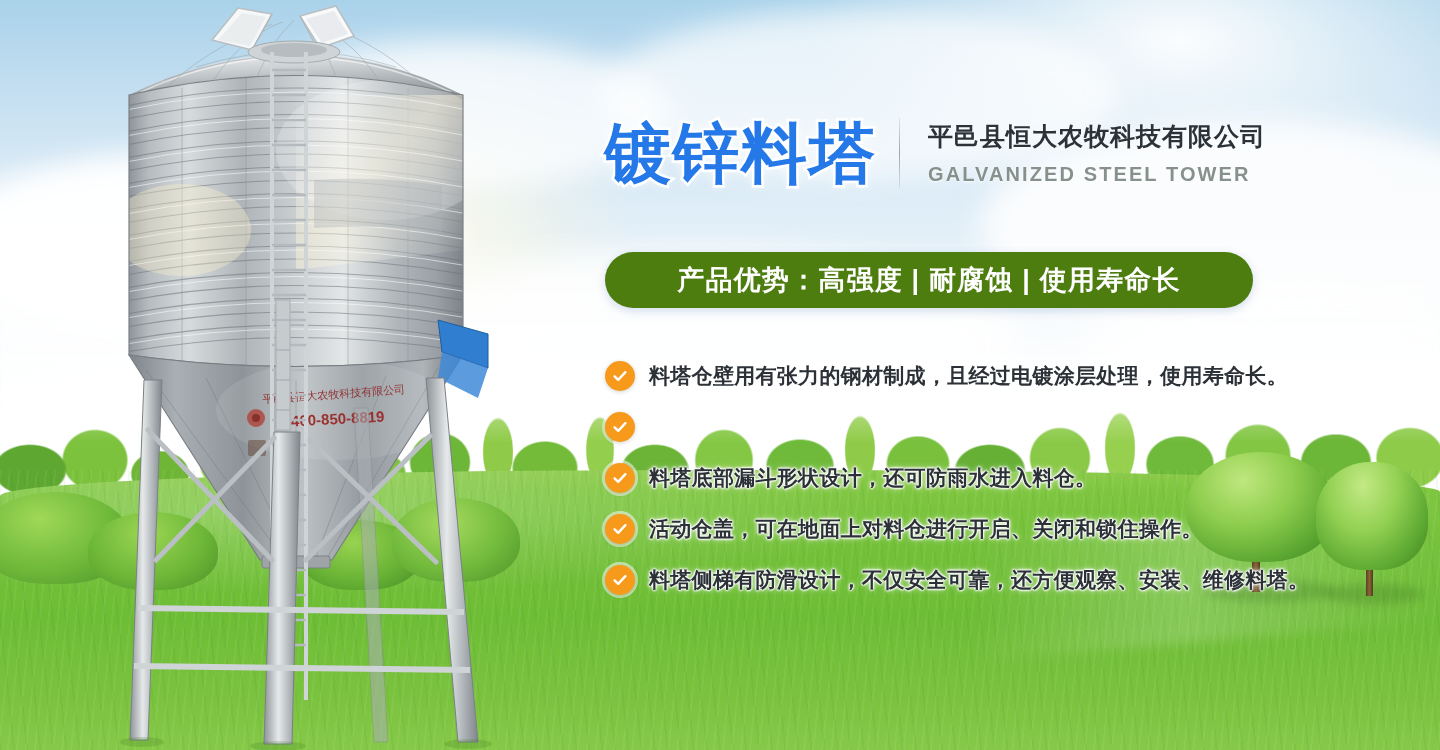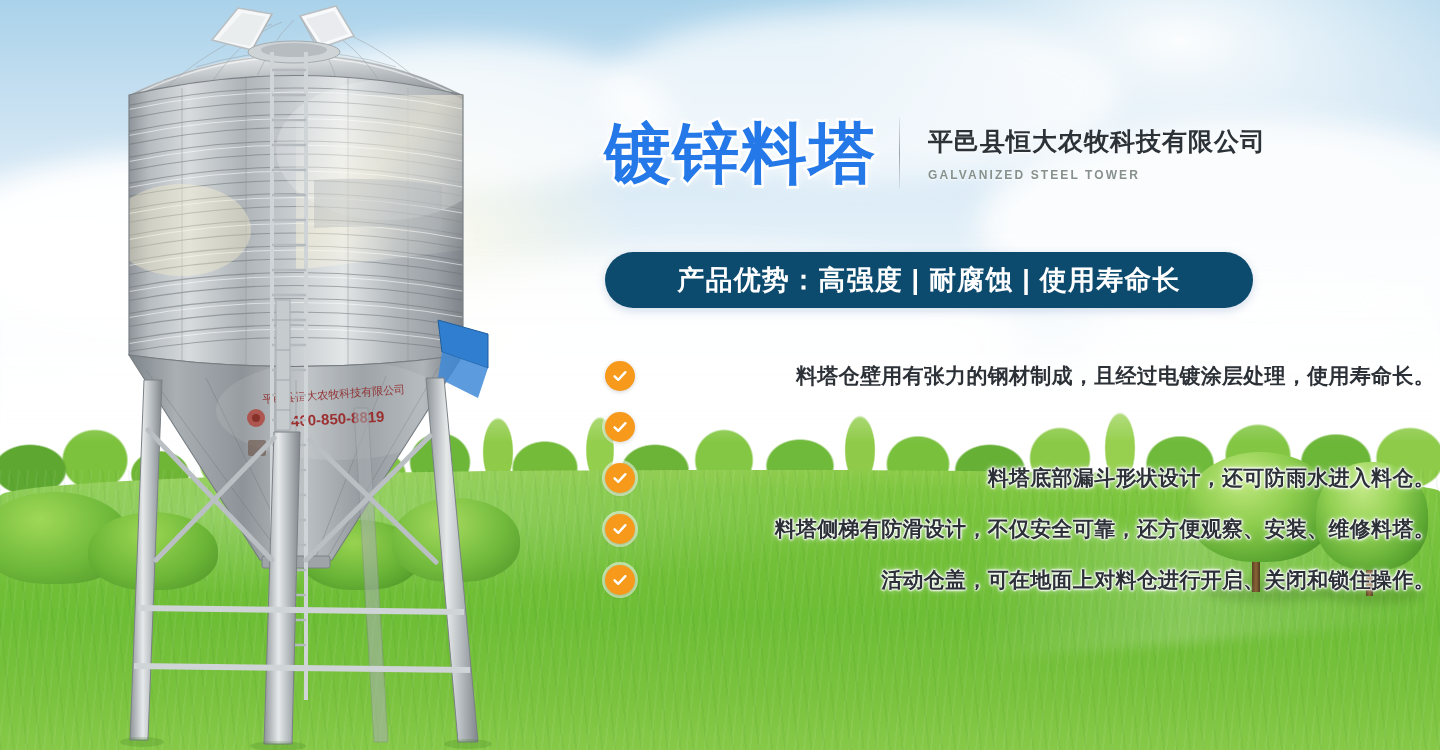--- a/index.html
+++ b/index.html
@@ -130,35 +130,35 @@
     text-shadow:0 2px 3px rgba(255,255,255,.95), 0 0 12px rgba(255,255,255,.9);
     white-space:nowrap;
   }
   .divider{width:1px;height:70px;background:linear-gradient(to bottom,rgba(120,130,140,.15),rgba(110,120,130,.65),rgba(120,130,140,.15));margin:0 28px 0 22px;}
   .brand-block{display:flex;flex-direction:column;justify-content:center;}
   .brand-cn{
     font-size:25px;font-weight:700;color:#2b3238;letter-spacing:1px;white-space:nowrap;
     text-shadow:0 1px 2px rgba(255,255,255,.9);
   }
   .brand-en{
-    margin-top:10px;font-size:12px;font-weight:700;color:#87918c;letter-spacing:2.1px;white-space:nowrap;
+    margin-top:10px;font-size:20px;font-weight:700;color:#87918c;letter-spacing:2.1px;white-space:nowrap;
     text-shadow:0 1px 2px rgba(255,255,255,.8);
   }
 
   .advantage-pill{
     position:absolute;left:5px;top:252px;width:648px;height:56px;border-radius:28px;
-    background:#0c4a6e;display:flex;align-items:center;justify-content:center;
+    background:#4d7c0f;display:flex;align-items:center;justify-content:center;
     box-shadow:0 3px 10px rgba(20,70,150,.18);
   }
   .advantage-pill span{
     color:#ffffff;font-size:27px;font-weight:700;letter-spacing:1.2px;white-space:nowrap;
   }
 
   .features{position:absolute;left:5px;top:350px;width:830px;}
-  .feature{position:relative;height:51px;display:flex;align-items:center;justify-content:space-between;}
+  .feature{position:relative;height:51px;display:flex;align-items:center;}
   .check-icon{
     flex:0 0 auto;width:30px;height:30px;border-radius:50%;background:#f79a1b;
     display:flex;align-items:center;justify-content:center;
     box-shadow:0 1px 4px rgba(0,0,0,.18), 0 0 0 3px rgba(255,255,255,.55);
   }
   .check-icon svg{display:block;}
   .feature-text{
     margin-left:14px;font-size:21px;font-weight:700;color:#2c3137;letter-spacing:.3px;white-space:nowrap;
     text-shadow:
       1px 0 2px rgba(255,255,255,.95),-1px 0 2px rgba(255,255,255,.95),
@@ -460,27 +460,27 @@
         </span>
         <span class="feature-text">料塔底部漏斗形状设计，还可防雨水进入料仓。</span>
       </div>
 
       <div class="feature">
         <span class="check-icon">
           <svg width="18" height="18" viewBox="0 0 18 18">
               <path d="M3.6 9.3 L7.2 12.8 L14.4 5.2" fill="none" stroke="#ffffff" stroke-width="2.4" stroke-linecap="round" stroke-linejoin="round"></path>
             </svg>
         </span>
-        <span class="feature-text">料塔侧梯有防滑设计，不仅安全可靠，还方便观察、安装、维修料塔。</span>
+        <span class="feature-text">活动仓盖，可在地面上对料仓进行开启、关闭和锁住操作。</span>
       </div>
 
       <div class="feature">
         <span class="check-icon">
           <svg width="18" height="18" viewBox="0 0 18 18">
               <path d="M3.6 9.3 L7.2 12.8 L14.4 5.2" fill="none" stroke="#ffffff" stroke-width="2.4" stroke-linecap="round" stroke-linejoin="round"></path>
             </svg>
         </span>
-        <span class="feature-text">活动仓盖，可在地面上对料仓进行开启、关闭和锁住操作。</span>
+        <span class="feature-text">料塔侧梯有防滑设计，不仅安全可靠，还方便观察、安装、维修料塔。</span>
       </div>
 
     </div>
   </div>
 </div>
 
 </body></html>

